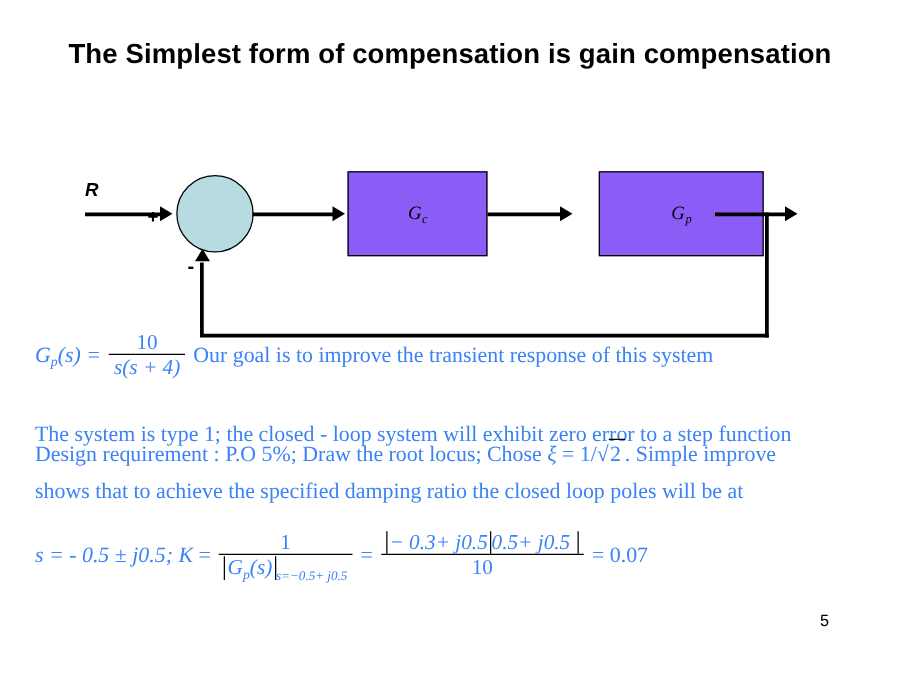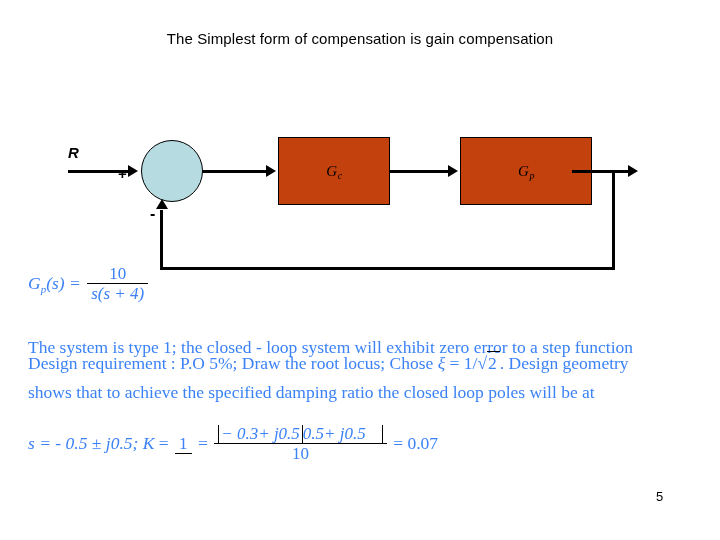--- a/index.html
+++ b/index.html
@@ -18,22 +18,22 @@
   }
 
   
   .slide-title {
     position: absolute;
     left: 0;
     top: 30px;
     width: 720px;
     text-align: center;
     font-family: "Liberation Sans", sans-serif;
-    font-size: 15px;
-    font-weight: 400;
+    font-size: 22px;
+    font-weight: 700;
     color: #000000;
     letter-spacing: 0.1px;
     white-space: nowrap;
   }
 
   
   #diagram {
     position: absolute;
     left: 0;
     top: 60px;
@@ -74,29 +74,29 @@
     position: absolute;
     left: 150px;
     top: 146px;
     font-family: "Liberation Sans", sans-serif;
     font-weight: bold;
     font-size: 16px;
     line-height: 1;
   }
   .pblock {
     position: absolute;
-    background: #c2410c;
+    background: #8b5cf6;
     border: 1.3px solid #000000;
     box-sizing: border-box;
     display: flex;
     align-items: center;
     justify-content: center;
   }
   #block-gc { left: 278px; top: 77px; width: 112px; height: 68px; }
-  #block-gp { left: 460px; top: 77px; width: 132px; height: 68px; }
+  #block-gp { left: 479px; top: 77px; width: 132px; height: 68px; }
   .blk-label {
     font-family: "Liberation Serif", serif;
     font-style: italic;
     font-size: 15px;
     color: #000000;
     letter-spacing: 0px;
   }
   .blk-label sub {
     font-size: 10px;
     font-style: italic;
@@ -177,21 +177,21 @@
   }
   .bars {
     display: inline-block;
     border-left: 1.4px solid #000;
     border-right: 1.4px solid #000;
     padding: 0 2px;
   }
   .barR {
     display: inline-block;
     border-right: 1.4px solid #000;
-    padding-right: 16px;
+    padding-right: 6px;
   }
   .sqrt-wrap {
     display: inline-block;
     position: relative;
     padding-left: 0px;
   }
   .radicand {
     display: inline-block;
     border-top: 1.4px solid #000;
     padding: 1px 3px 0 1px;
@@ -251,42 +251,44 @@
   </div>
 
   <div id="body-math">
 
     <div class="mline" style="left:28px; top:8px;">
       <span class="mi">G</span><span class="sub">p</span><span class="mi">(s) =</span>
       <span class="frac">
         <span class="num">10</span>
         <span class="den mi">s(s + 4)</span>
       </span>
+      <span>Our goal is to improve the transient response of this system</span>
     </div>
 
     <div class="mline" style="left:28px; top:64px;margin-top:15px;">
       <span>The system is type 1; the closed - loop system will exhibit zero error to a step function</span>
     </div>
 
     <div class="mline" style="left:28px; top:93px;">
       <span>Design requirement : P.O  5%; Draw the root locus; Chose</span>
       <span class="xi">ξ</span>
-      <span>= 1/</span><span class="sqrt-wrap">√<span class="radicand">2</span></span><span>. Design geometry</span>
+      <span>= 1/</span><span class="sqrt-wrap">√<span class="radicand">2</span></span><span>. Simple improve</span>
     </div>
 
     <div class="mline" style="left:28px; top:124px;">
       <span>shows that to achieve the specified damping ratio the closed loop poles will be at</span>
     </div>
 
     <div class="mline" style="left:28px; top:168px;font-family:Liberation Serif, serif;">
       <span class="mi">s = - 0.5 ± j0.5;</span>
       <span class="mi">K</span>
       <span>=</span>
       <span class="frac">
         <span class="num">1</span>
+        <span class="den"><span class="bars"><span class="mi">G</span><span class="sub">p</span><span class="mi">(s)</span></span><span class="subsm">s=−0.5+ j0.5</span></span>
       </span>
       <span>=</span>
       <span class="frac">
         <span class="num"><span class="bars mi">− 0.3+ j0.5</span><span class="barR mi">0.5+ j0.5</span></span>
         <span class="den">10</span>
       </span>
       <span>=</span>
       <span>0.07</span>
     </div>
 

